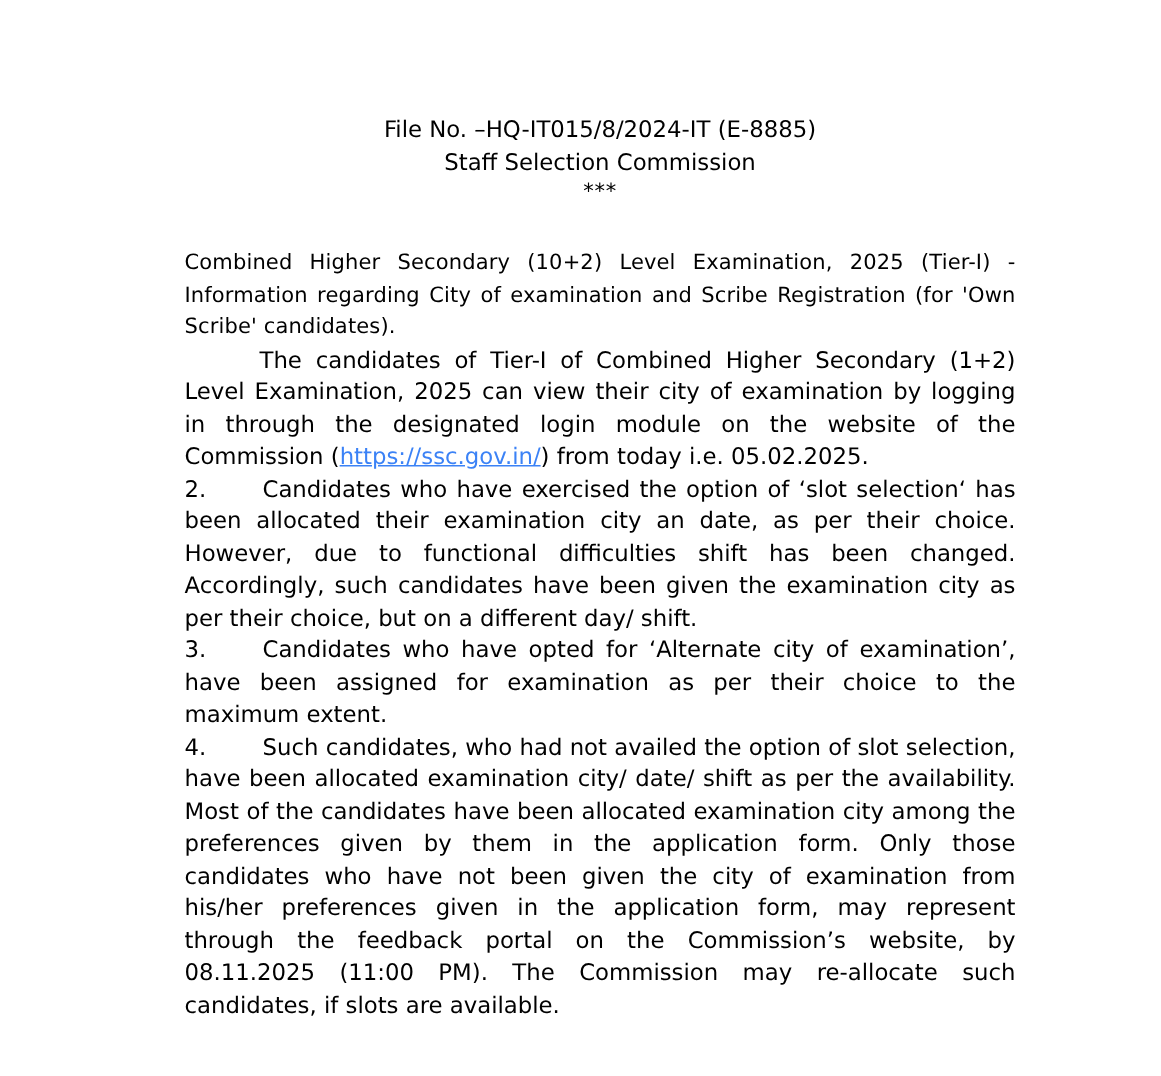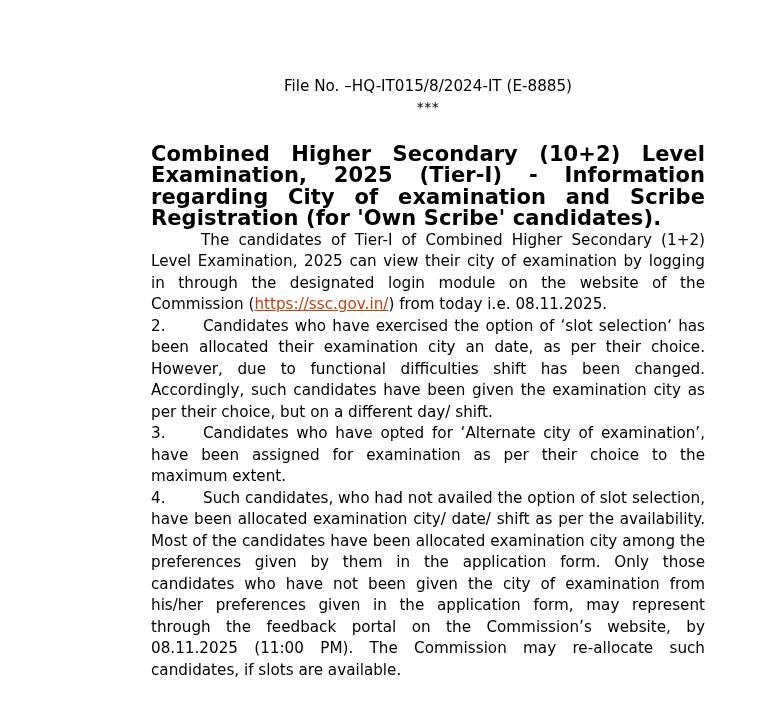--- a/index.html
+++ b/index.html
@@ -19,41 +19,40 @@
     width: 774px;
     height: 717px;
     background: #ffffff;
     overflow: hidden;
   }
   .content {
     position: absolute;
     left: 123px;
     top: 0;
     width: 554px;
-    margin-left: 28px;
   }
   .header-block {
     padding-top: 76px;
     text-align: center;
   }
   .header-line {
     font-size: 15.2px;
     line-height: 21.5px;
     white-space: pre;
   }
   .stars {
     font-size: 14px;
     line-height: 20px;
     letter-spacing: 0.5px;
     margin-top: -1px;
   }
   .doc-title {
     margin-top: 27px;
-    font-size: 21px;
-    font-weight: bold;
+    font-size: 14px;
+    font-weight: normal;
     line-height: 21.5px;
     text-align: justify;
     text-align-last: left;
     letter-spacing: 0.1px;
   }
   p.para {
     margin: 0;
     font-size: 15.2px;
     line-height: 21.5px;
     text-align: justify;
@@ -65,38 +64,39 @@
   }
   .para-2 { margin-top: 25px; }
   .para-3 { margin-top: 25px; }
   .para-4 { margin-top: 25px; }
   .num {
     display: inline-block;
     width: 52px;
   }
   b, .bold { font-weight: normal; }
   a.doclink {
-    color: #c2410c;
+    color: #3b82f6;
     text-decoration: underline;
   }
 </style>
 </head>
 <body>
 
 <div class="page">
   <div class="content">
 
     <div class="header-block">
       <div class="header-line">File No. –HQ-IT015/8/2024-IT (E-8885)</div>
+      <div class="header-line">Staff Selection Commission</div>
       <div class="stars">***</div>
     </div>
 
     <div class="doc-title">Combined Higher Secondary (10+2) Level Examination, 2025 (Tier-I) - Information regarding City of examination and Scribe Registration (for 'Own Scribe' candidates).</div>
 
-    <p class="para para-1"><span>The candidates of Tier-I of Combined Higher Secondary (1+2) Level Examination, 2025 can view their city of examination by logging in through the designated login module on the website of the Commission (</span><a class="doclink" href="#">https://ssc.gov.in/</a><span>) from today i.e. 08.11.2025.</span></p>
+    <p class="para para-1"><span>The candidates of Tier-I of Combined Higher Secondary (1+2) Level Examination, 2025 can view their city of examination by logging in through the designated login module on the website of the Commission (</span><a class="doclink" href="#">https://ssc.gov.in/</a><span>) from today i.e. 05.02.2025.</span></p>
 
     <p class="para para-2"><span class="num">2.</span><span>Candidates who have exercised the option of ‘slot selection‘ has been allocated their examination city an date, as per their choice. However, due to functional difficulties shift has been changed. Accordingly, such candidates have been given the examination city as per their choice, but on a different day/ shift.</span></p>
 
     <p class="para para-3"><span class="num">3.</span><span>Candidates who have opted for ‘Alternate city of examination’, have been assigned for examination as per their choice to the maximum extent.</span></p>
 
     <p class="para para-4"><span class="num">4.</span><span>Such candidates, who had not availed the option of slot selection, have been allocated examination city/ date/ shift as per the availability. Most of the candidates have been allocated examination city among the preferences given by them in the application form. </span><b>Only those candidates who have not been given the city of examination from his/her preferences given in the application form,</b><span> may represent through the feedback portal on the Commission’s website, </span><b>by 08.11.2025 (11:00 PM)</b><span>. The Commission may re-allocate such candidates, if slots are available.</span></p>
 
   </div>
 </div>
 

